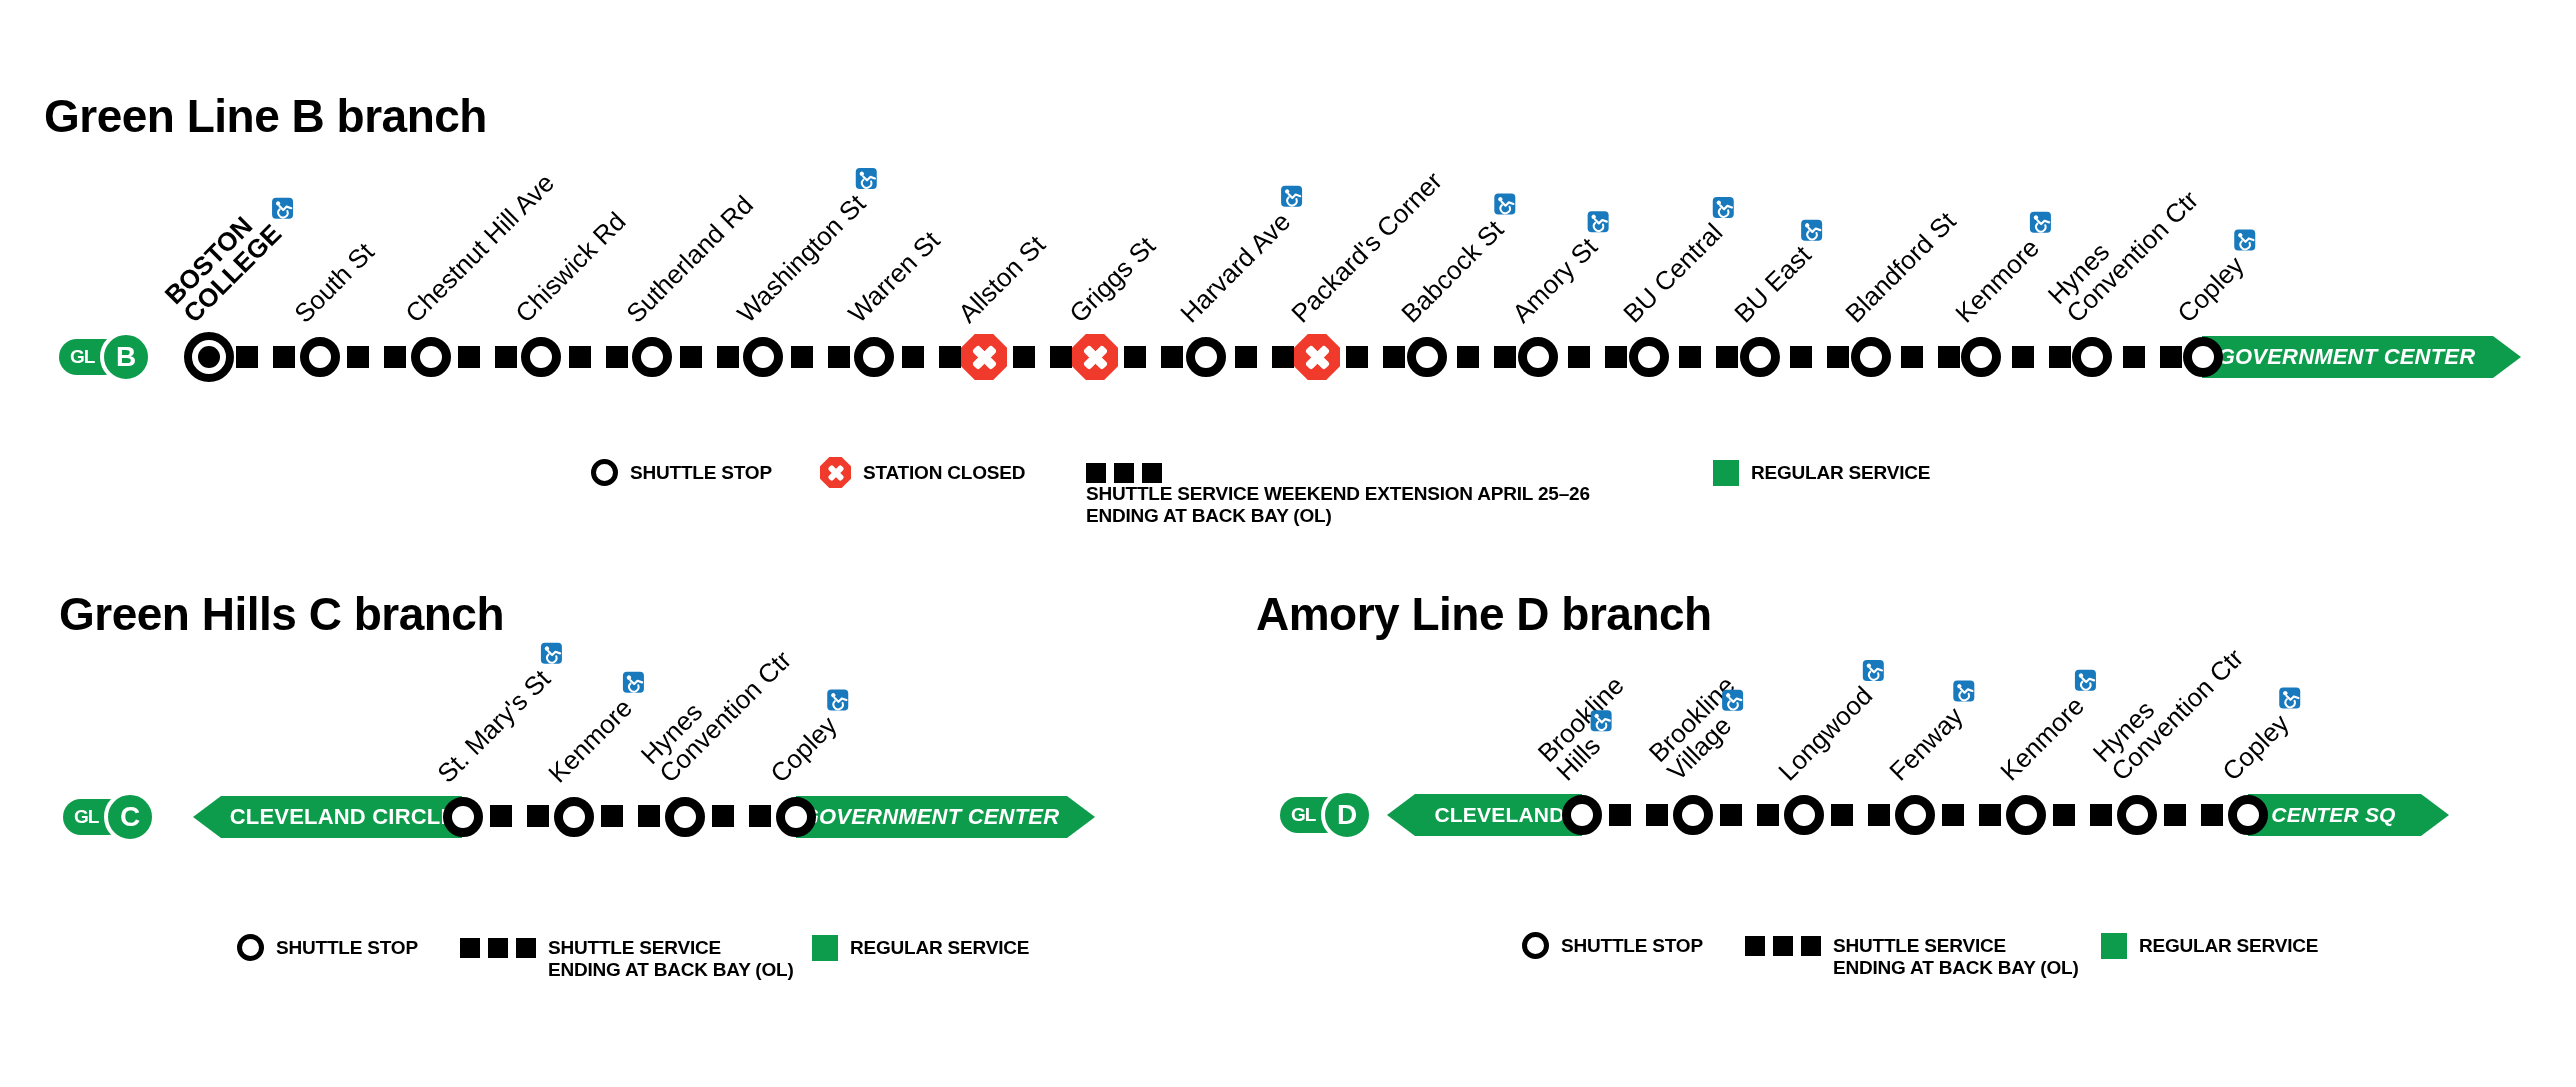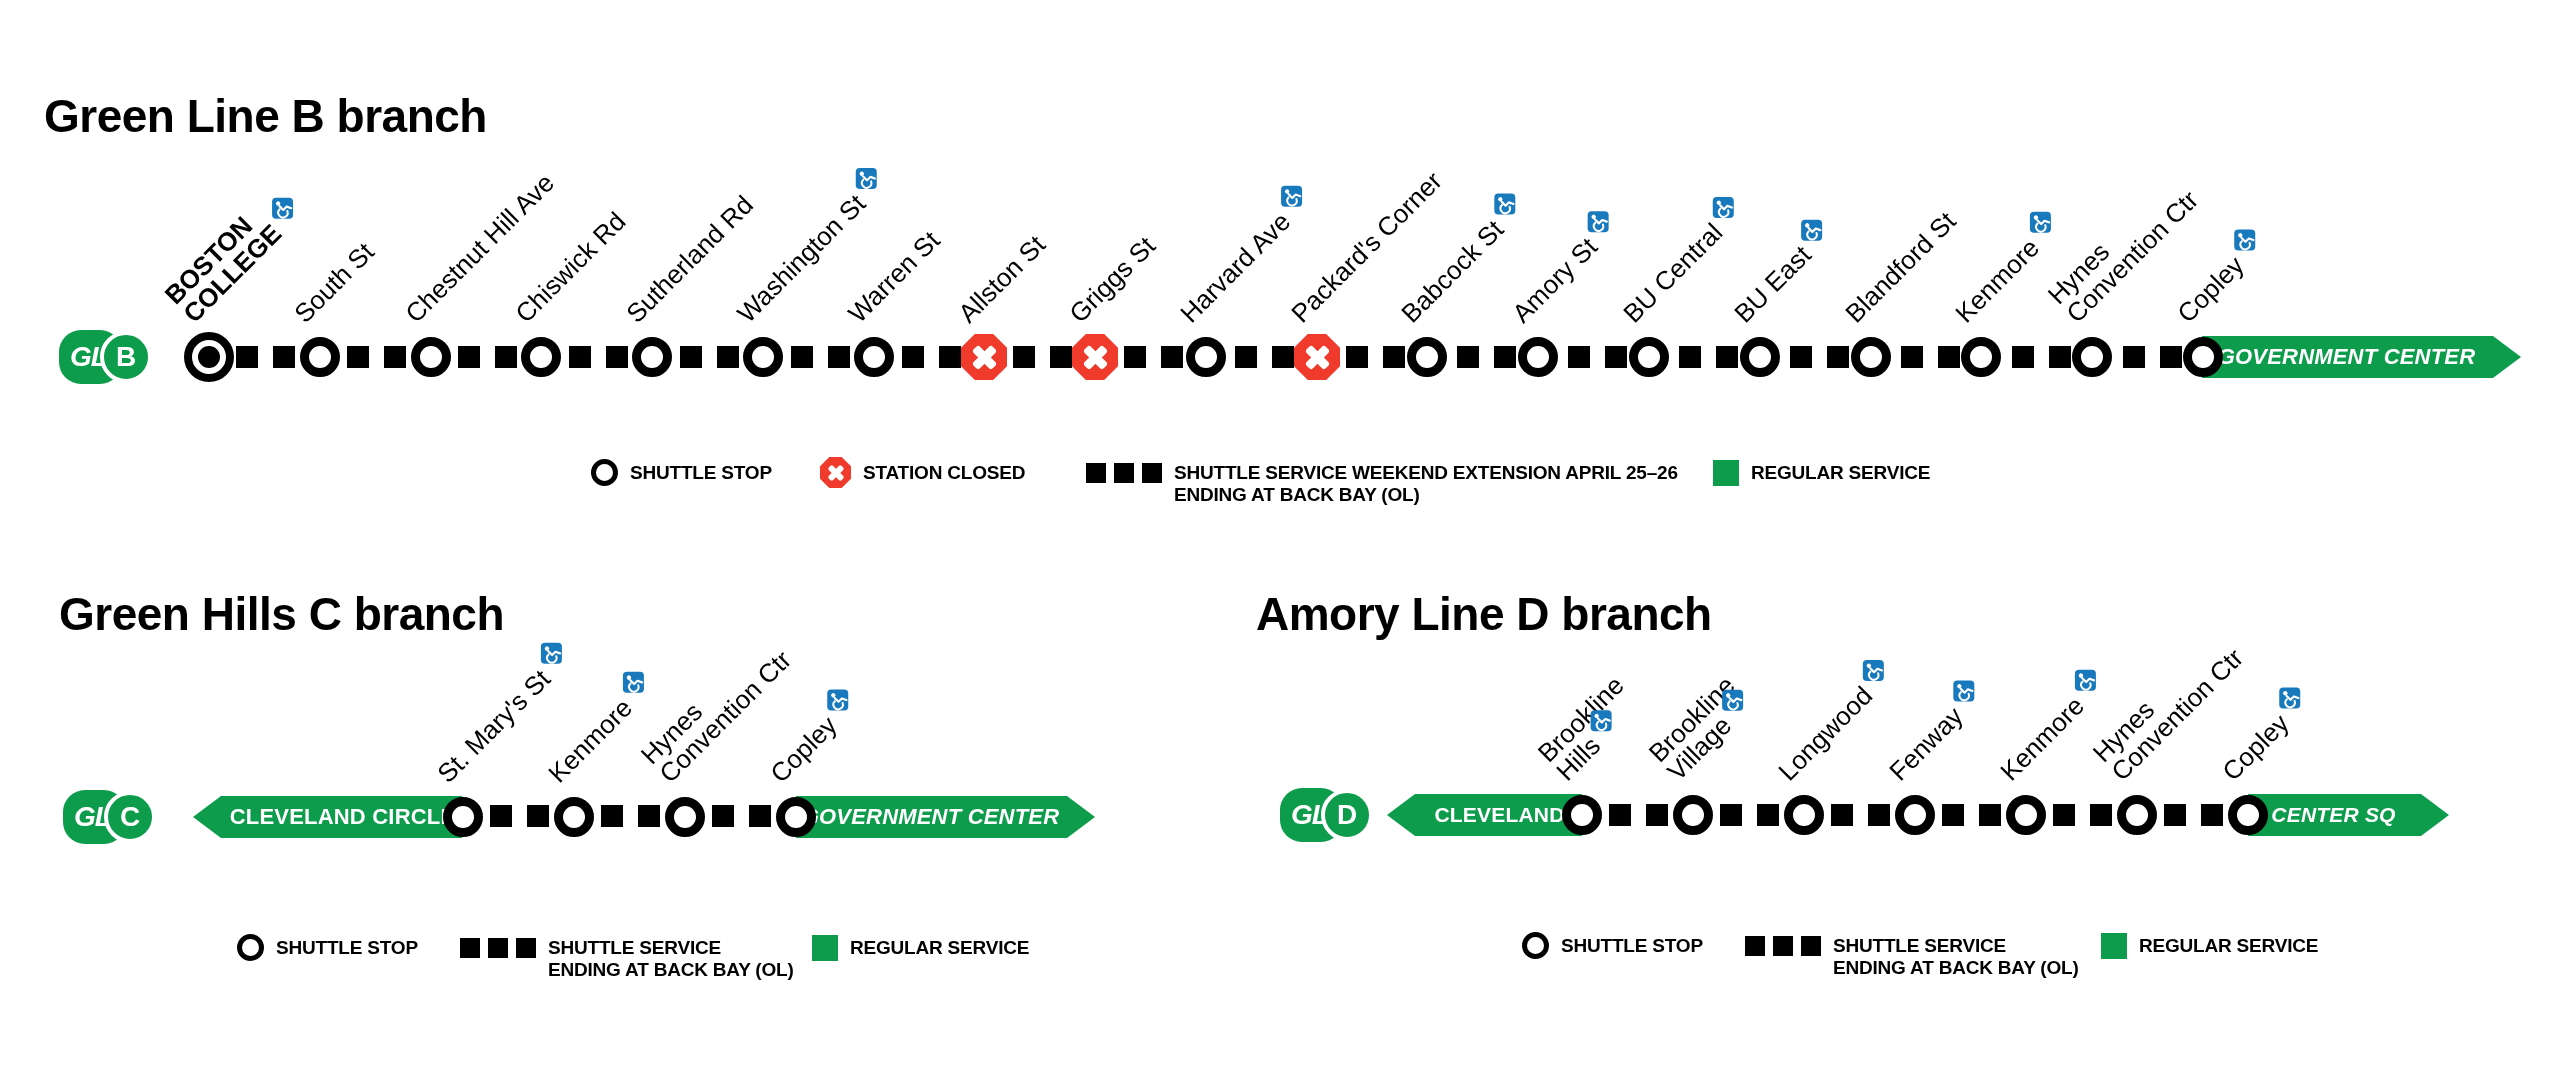--- a/index.html
+++ b/index.html
@@ -5,23 +5,23 @@
   html,body{margin:0;padding:0;}
   body{width:2576px;height:1088px;background:#fff;position:relative;overflow:hidden;
        font-family:"Liberation Sans",sans-serif;}
 
   
   .branch-title{position:absolute;font-size:46px;font-weight:700;color:#000;
                 letter-spacing:-0.5px;white-space:nowrap;}
 
   
   .gl-logo{position:absolute;display:flex;align-items:center;height:44px;z-index:4;}
-  .gl-pill{height:54px;width:63px;border-radius:22px;background:var(--green);
-           color:#fff;font-weight:700;font-size:28px;display:flex;align-items:center;
-           justify-content:flex-start;padding-left:11px;box-sizing:border-box;letter-spacing:-1px;font-style:italic;}
+  .gl-pill{height:36px;width:63px;border-radius:22px;background:var(--green);
+           color:#fff;font-weight:700;font-size:19px;display:flex;align-items:center;
+           justify-content:flex-start;padding-left:11px;box-sizing:border-box;letter-spacing:-1px;}
   .gl-circle{height:44px;width:44px;border-radius:50%;background:var(--green);
              border:4px solid #fff;box-sizing:content-box;margin-left:-22px;
              color:#fff;font-weight:700;font-size:28px;display:flex;align-items:center;
              justify-content:center;z-index:1;}
 
   
   .dashes{position:absolute;height:22px;z-index:1;
           background:repeating-linear-gradient(90deg,#000 0 22px,transparent 22px 37px);
           background-position-x:27px;}
 
@@ -247,21 +247,21 @@
     </div>
 
   <div class="legend-item" style="left:591px;top:462px;">
     <span class="lg-circle"></span>
     <span class="legend-label">SHUTTLE STOP</span>
   </div>
   <div class="legend-item" style="left:820px;top:462px;">
     <span class="lg-oct"></span>
     <span class="legend-label">STATION CLOSED</span>
   </div>
-  <div class="legend-item" style="left:1086px;top:462px;">
+  <div class="legend-item" style="left:1086px;top:462px;flex-direction:column;">
     <span class="lg-squares">
         <i></i>
         <i></i>
         <i></i>
       </span>
     <span class="legend-label">
       <div>SHUTTLE SERVICE WEEKEND EXTENSION APRIL 25–26</div>
       <div>ENDING AT BACK BAY (OL)</div>
     </span>
   </div>

